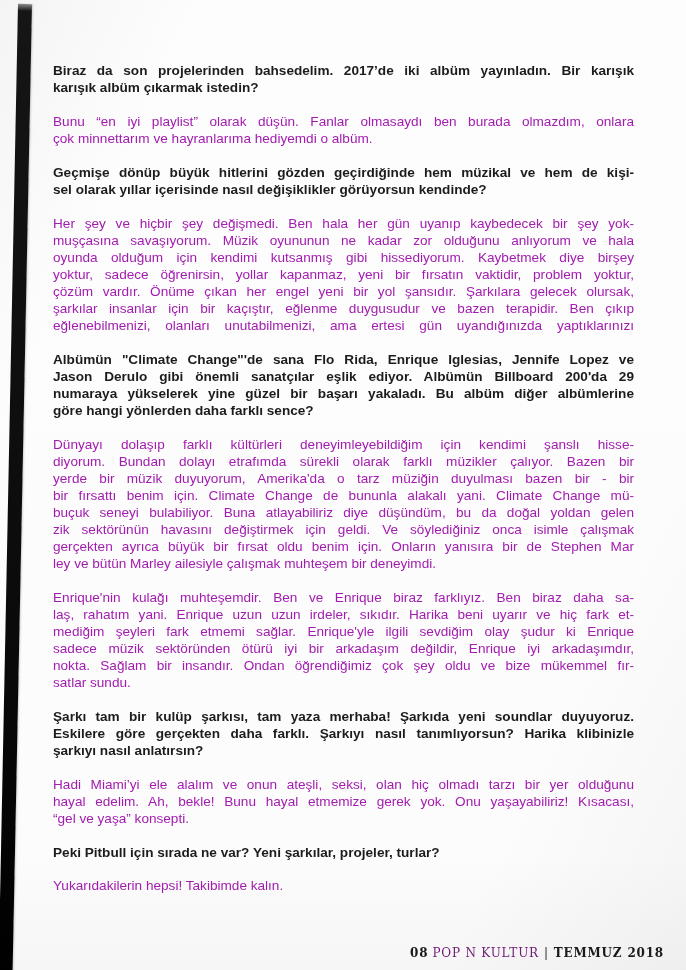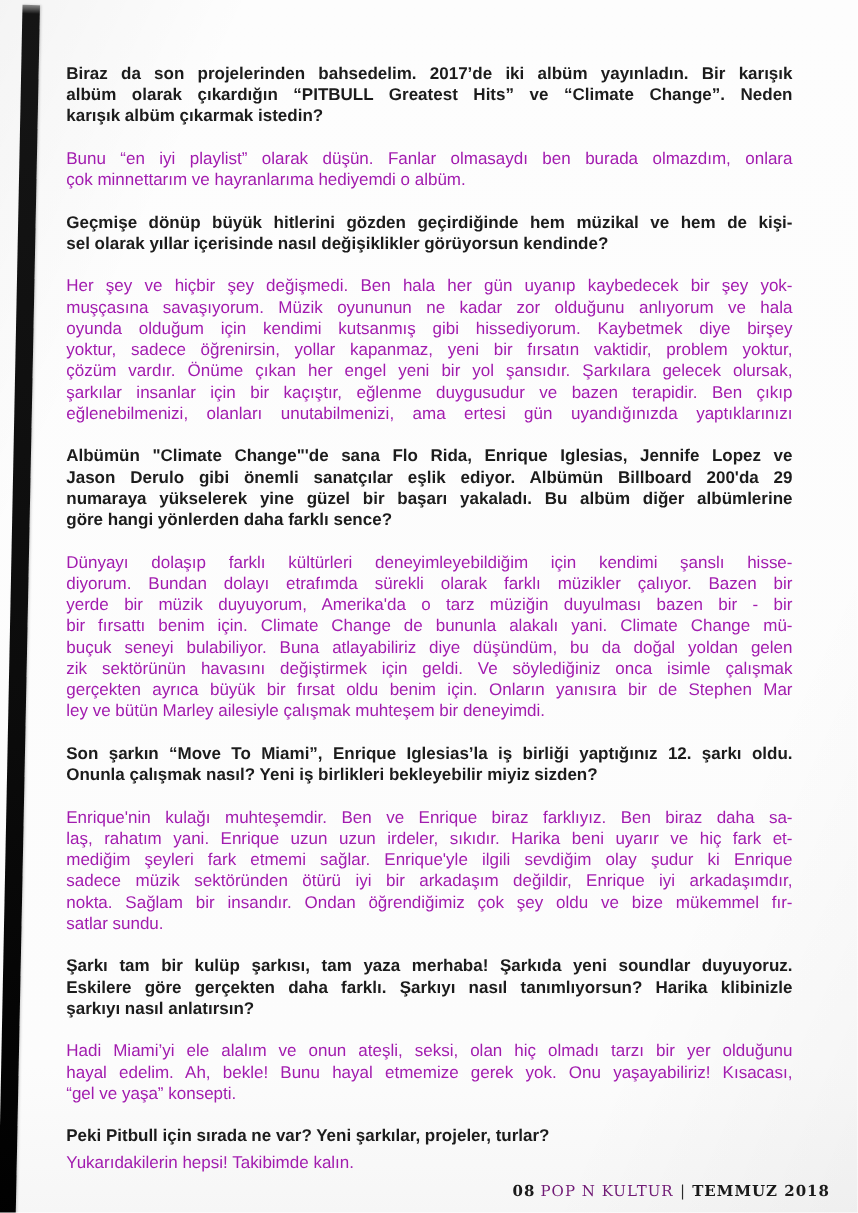--- a/index.html
+++ b/index.html
@@ -23,21 +23,21 @@
     box-shadow: 1px 0 2px rgba(0,0,0,0.18);
   }
   .content {
     position: absolute;
     left: 53px; top: 46px;
     width: 581px;
   }
   .para {
     font-size: 13.6px;
     line-height: 17px;
-    margin: 4px 0 17px 0;
+    margin: 16px 0 17px 0;
   }
   .q { font-weight: bold; color: #1c1c1c; }
   .a { font-weight: normal; color: #a21caf; }
   .sec-last .q { margin-bottom: 0; }
   .sec-last .a { margin-bottom: 0; }
   .ln { text-align: justify; text-align-last: justify; }
   .ln-last { text-align-last: left; }
   .footer {
     position: absolute;
     top: 946px; right: 22px;
@@ -55,21 +55,20 @@
 </head>
 <body>
 
 <div class="scan-bar"></div>
 
 <div class="content">
 
   <div>
     <div class="para q">
         <div class="ln">Biraz da son projelerinden bahsedelim. 2017’de iki albüm yayınladın. Bir karışık</div>
-        <div class="ln">albüm olarak çıkardığın “PITBULL Greatest Hits” ve “Climate Change”. Neden</div>
         <div class="ln ln-last">karışık albüm çıkarmak istedin?</div>
       </div>
     <div class="para a">
         <div class="ln">Bunu “en iyi playlist” olarak düşün. Fanlar olmasaydı ben burada olmazdım, onlara</div>
         <div class="ln ln-last">çok minnettarım ve hayranlarıma hediyemdi o albüm.</div>
       </div>
   </div>
 
   <div>
     <div class="para q">
@@ -100,24 +99,20 @@
         <div class="ln">yerde bir müzik duyuyorum, Amerika'da o tarz müziğin duyulması bazen bir - bir</div>
         <div class="ln">bir fırsattı benim için. Climate Change de bununla alakalı yani. Climate Change mü-</div>
         <div class="ln">buçuk seneyi bulabiliyor. Buna atlayabiliriz diye düşündüm, bu da doğal yoldan gelen</div>
         <div class="ln">zik sektörünün havasını değiştirmek için geldi. Ve söylediğiniz onca isimle çalışmak</div>
         <div class="ln">gerçekten ayrıca büyük bir fırsat oldu benim için. Onların yanısıra bir de Stephen Mar</div>
         <div class="ln ln-last">ley ve bütün Marley ailesiyle çalışmak muhteşem bir deneyimdi.</div>
       </div>
   </div>
 
   <div>
-    <div class="para q">
-        <div class="ln">Son şarkın “Move To Miami”, Enrique Iglesias’la iş birliği yaptığınız 12. şarkı oldu.</div>
-        <div class="ln ln-last">Onunla çalışmak nasıl? Yeni iş birlikleri bekleyebilir miyiz sizden?</div>
-      </div>
     <div class="para a">
         <div class="ln">Enrique'nin kulağı muhteşemdir. Ben ve Enrique biraz farklıyız. Ben biraz daha sa-</div>
         <div class="ln">laş, rahatım yani. Enrique uzun uzun irdeler, sıkıdır. Harika beni uyarır ve hiç fark et-</div>
         <div class="ln">mediğim şeyleri fark etmemi sağlar. Enrique'yle ilgili sevdiğim olay şudur ki Enrique</div>
         <div class="ln">sadece müzik sektöründen ötürü iyi bir arkadaşım değildir, Enrique iyi arkadaşımdır,</div>
         <div class="ln">nokta. Sağlam bir insandır. Ondan öğrendiğimiz çok şey oldu ve bize mükemmel fır-</div>
         <div class="ln ln-last">satlar sundu.</div>
       </div>
   </div>
 

